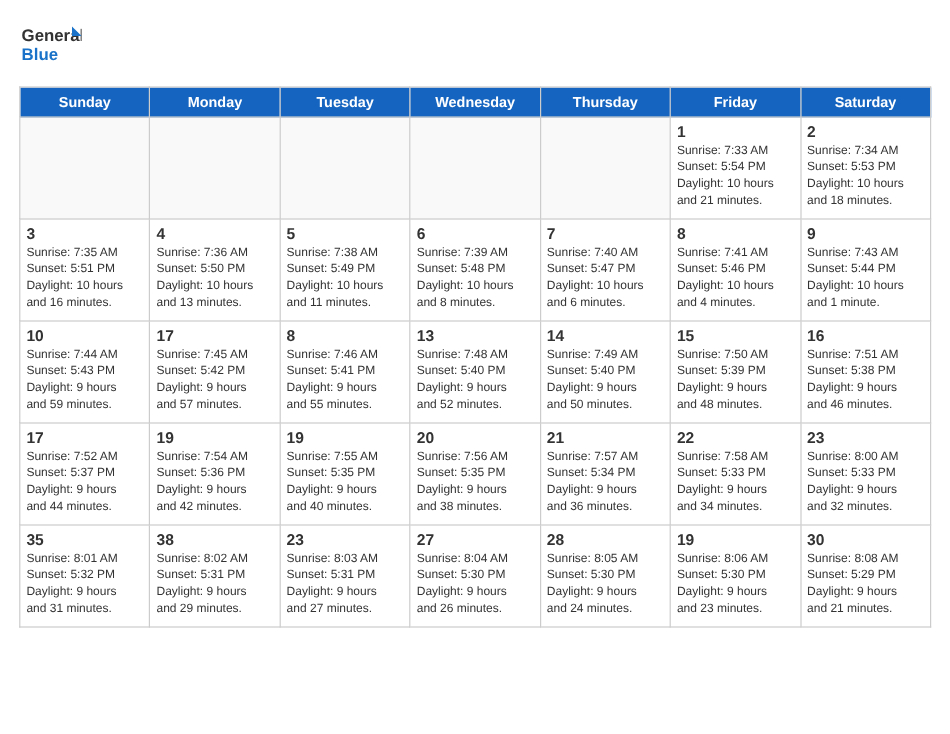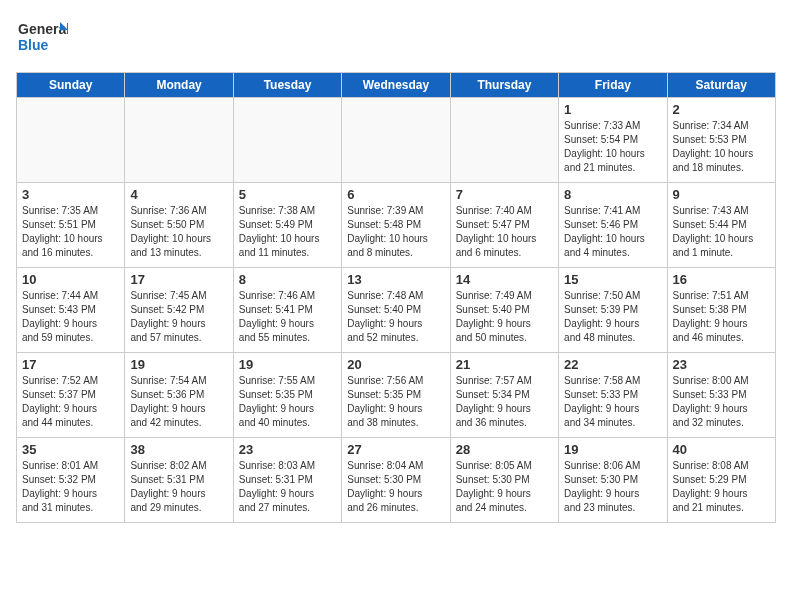--- a/index.html
+++ b/index.html
@@ -225,18 +225,18 @@
         </td>
         <td>
           <span class="day-number">28</span>
           <div class="day-info">Sunrise: 8:05 AM<br>Sunset: 5:30 PM<br>Daylight: 9 hours<br>and 24 minutes.</div>
         </td>
         <td>
           <span class="day-number">19</span>
           <div class="day-info">Sunrise: 8:06 AM<br>Sunset: 5:30 PM<br>Daylight: 9 hours<br>and 23 minutes.</div>
         </td>
         <td>
-          <span class="day-number">40</span>
+          <span class="day-number">30</span>
           <div class="day-info">Sunrise: 8:08 AM<br>Sunset: 5:29 PM<br>Daylight: 9 hours<br>and 21 minutes.</div>
         </td>
       </tr>
     </tbody>
 </table>
 
 </body></html>

